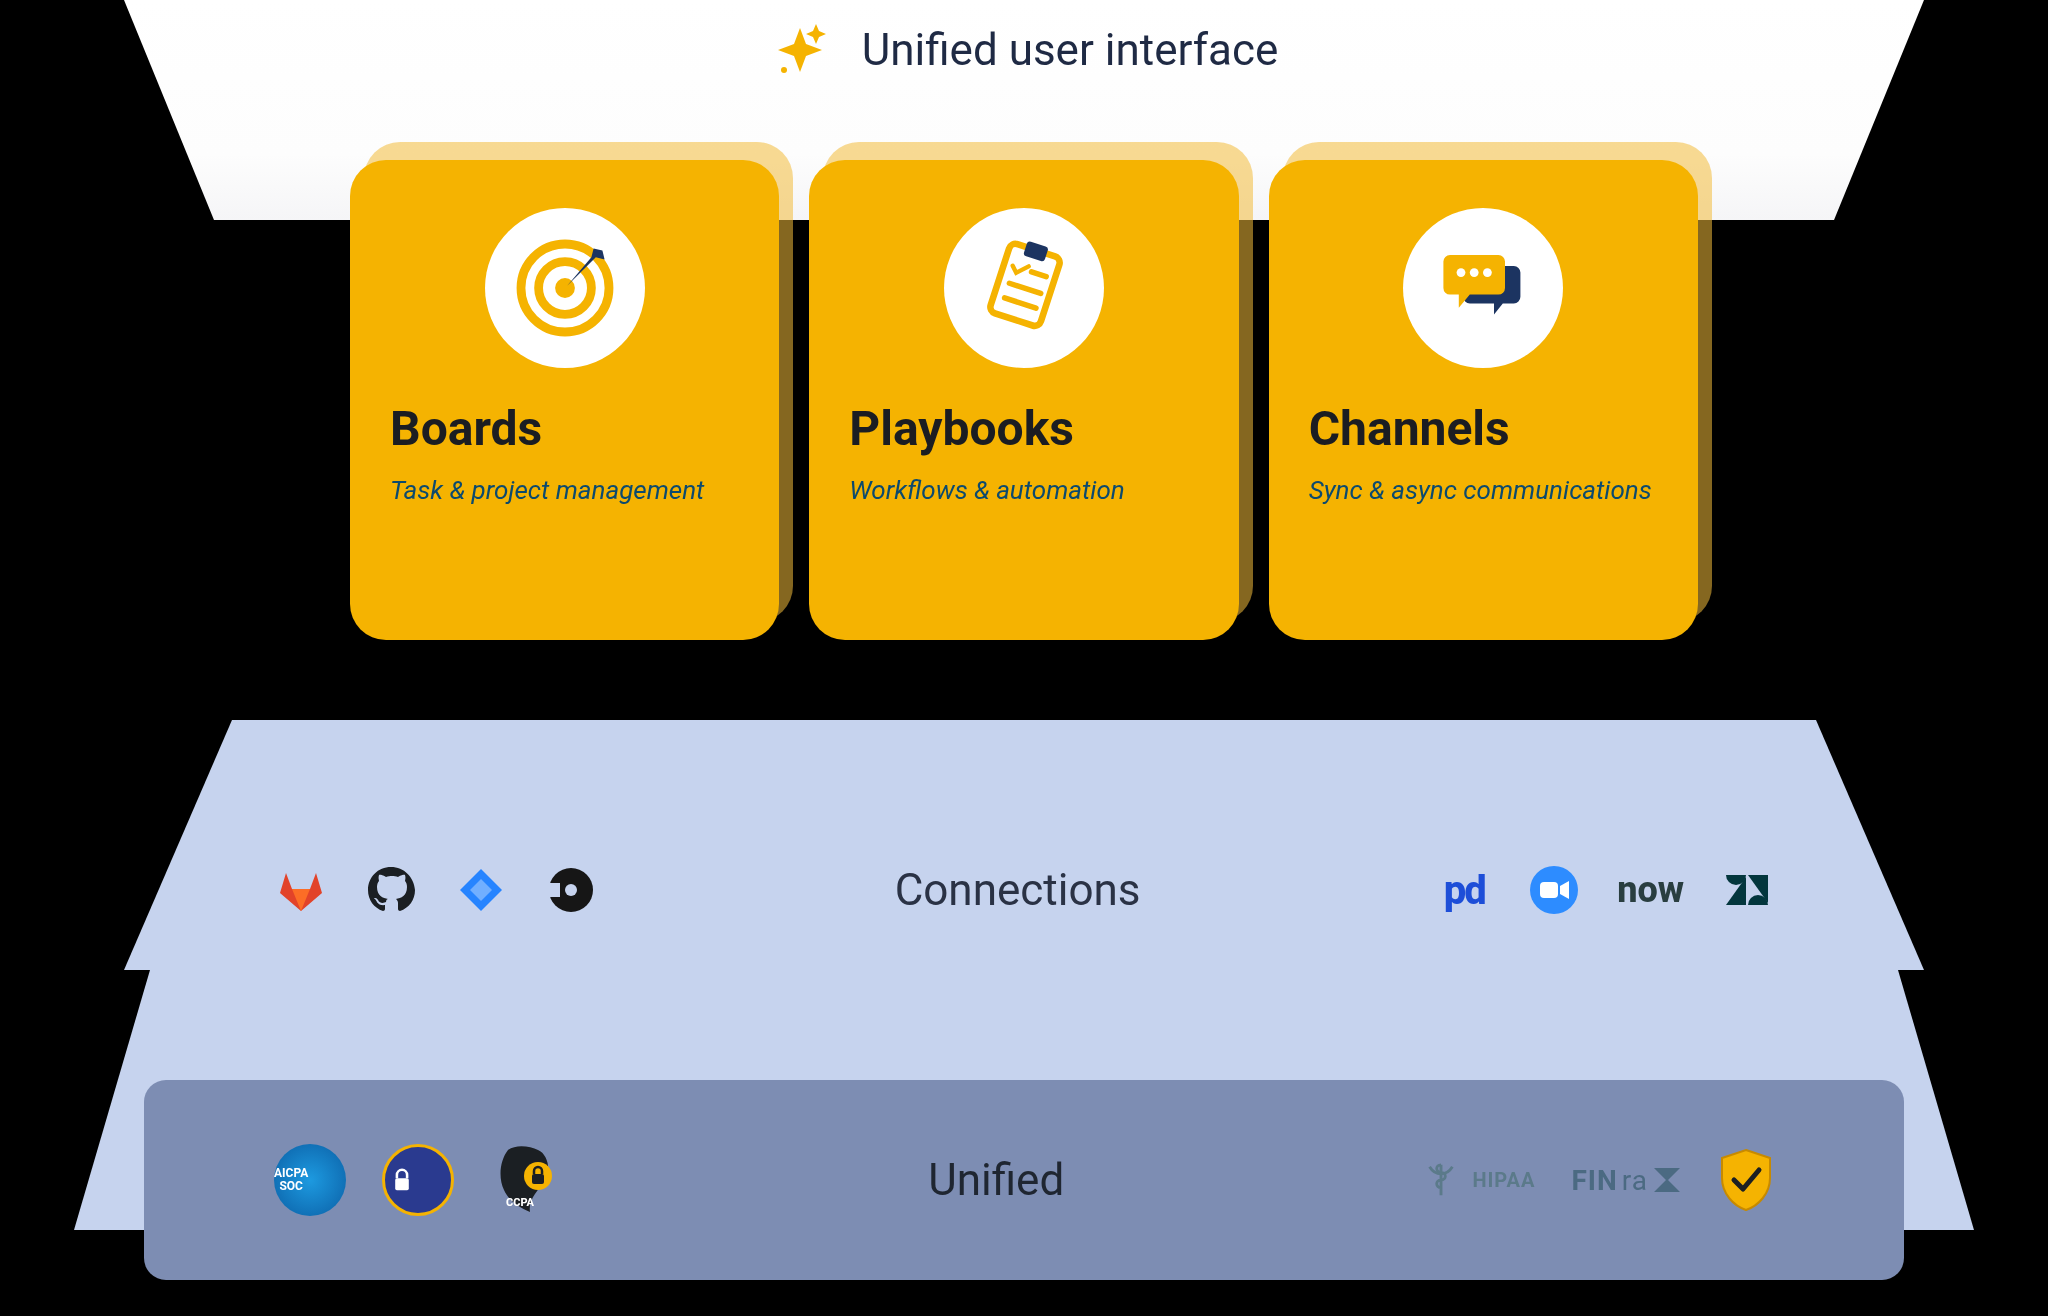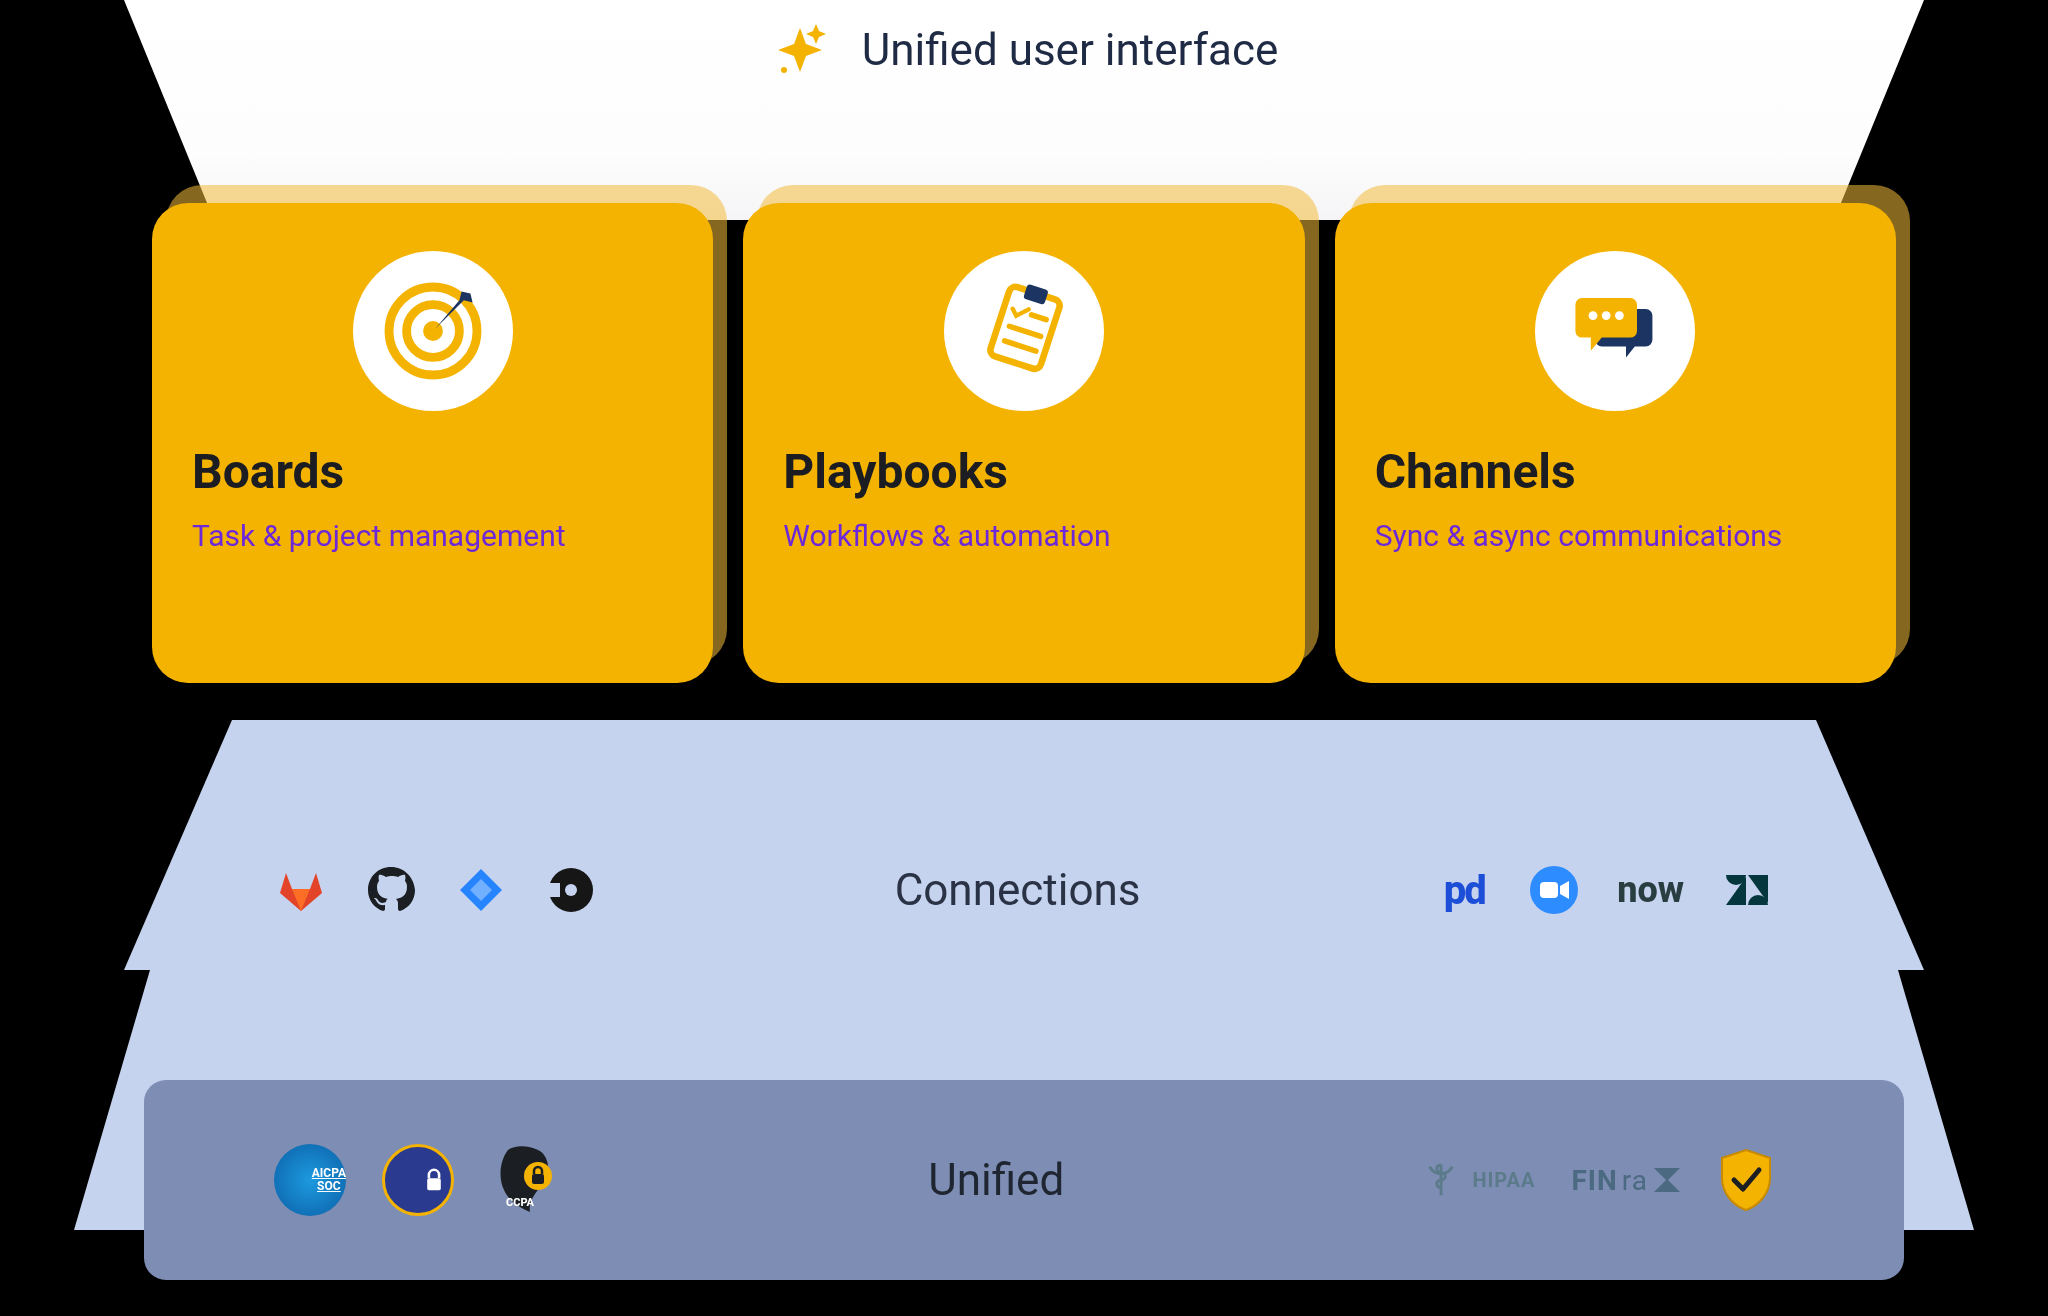--- a/index.html
+++ b/index.html
@@ -39,26 +39,25 @@
     position: relative;
   }
   .top-title {
     font-size: 44px;
     color: #1f2a44;
     font-weight: 400;
   }
   
   .cards-row {
     top: 160px;
-    width: 1744px;
+    width: 1348px;
     display: flex;
     justify-content: center;
     gap: 30px;
     z-index: 10;
-    margin-top: 43px;
   }
   .card-wrap {
     flex: 1;
     position: relative;
   }
   .card-shadow {
     position: absolute;
     top: -18px;
     left: 14px;
     right: -14px;
@@ -88,23 +87,24 @@
     justify-content: center;
     margin-bottom: 32px;
   }
   .card-title {
     font-size: 48px;
     font-weight: 700;
     color: #1b1d22;
     margin-bottom: 18px;
   }
   .card-sub {
-    font-size: 30px;
-    color: #6d28d9;
+    font-size: 26px;
+    color: #0c4a6e;
     font-weight: 400;
+    font-style: italic;
   }
   
   .connections-layer {
     top: 720px;
     width: 1800px;
     height: 250px;
     background: #c6d3ee;
     clip-path: polygon(6% 0, 94% 0, 100% 100%, 0 100%);
     display: flex;
     align-items: center;
@@ -167,27 +167,26 @@
     font-size: 44px;
     color: #1f2631;
     font-weight: 400;
   }
   .badge {
     width: 72px;
     height: 72px;
     border-radius: 50%;
     display: flex;
     align-items: center;
-    justify-content: flex-end;
+    justify-content: flex-start;
     font-size: 12px;
     color: #fff;
     font-weight: 700;
     text-align: center;
     line-height: 1.1;
-    text-decoration: underline;
   }
   .badge-soc { background: radial-gradient(circle,#1d9ae0,#0b5fa5); }
   .badge-gdpr { background: #2a3a8f; border: 3px solid #f5b301; }
   .badge-ccpa { background: transparent; position: relative; }
   .text-logo {
     font-size: 26px;
     font-weight: 700;
     letter-spacing: 1px;
   }
   .hipaa { color: #5b7a8a; display:flex; align-items:center; gap:12px;}

